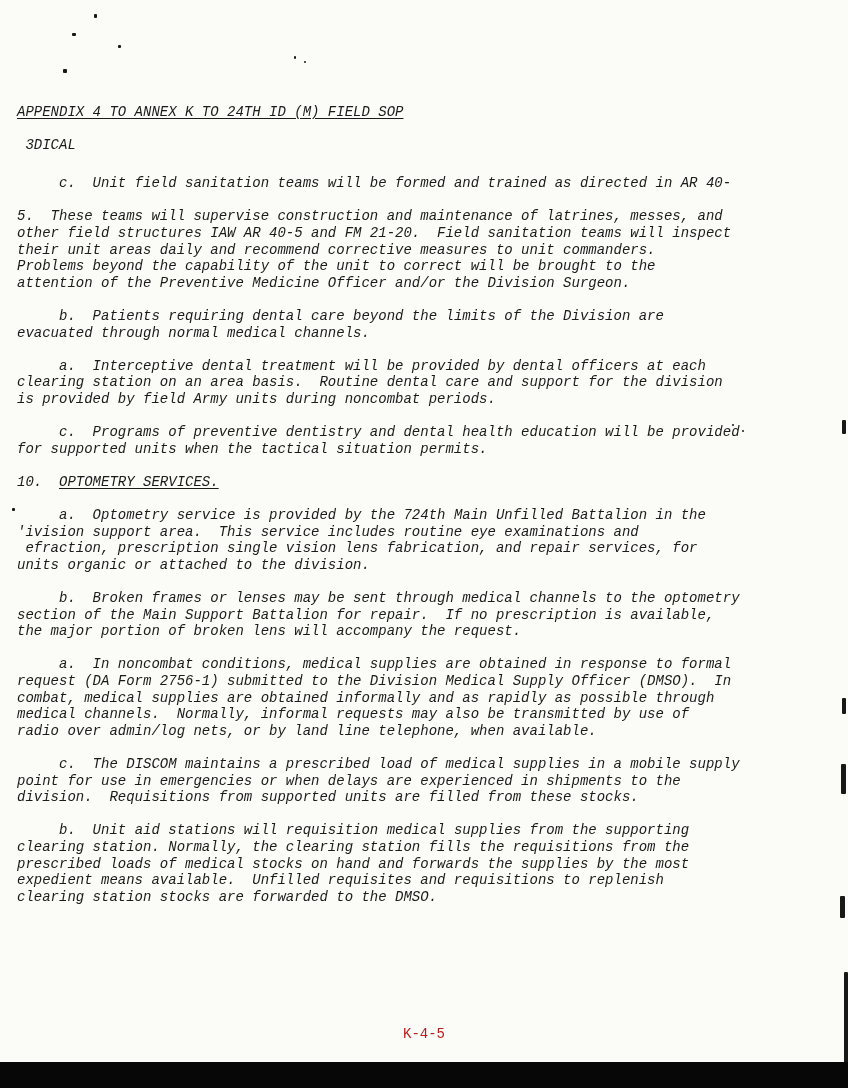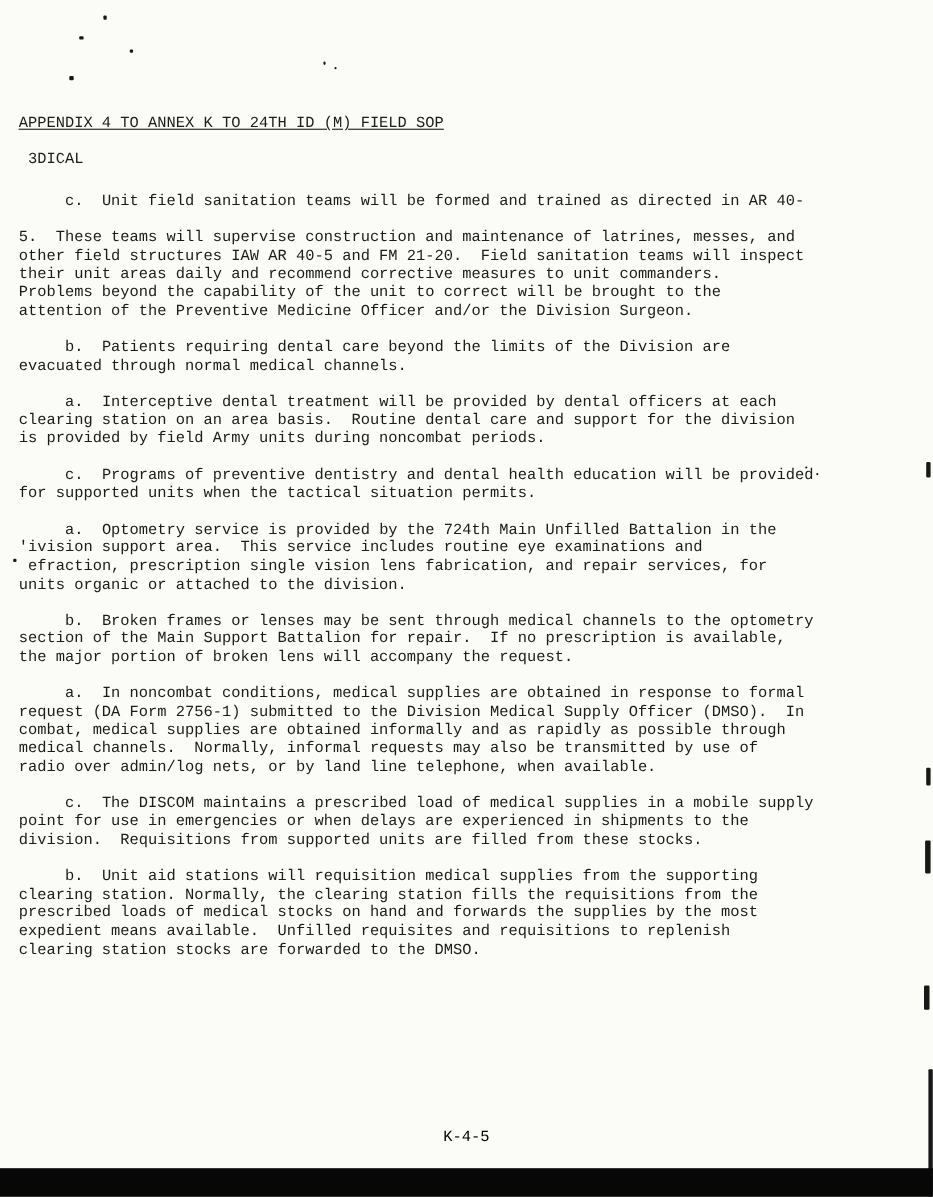--- a/index.html
+++ b/index.html
@@ -12,37 +12,38 @@
     color: #1b1b1b;
     overflow: hidden;
   }
   .page {
     position: absolute;
     left: 17px;
     top: 104px;
     width: 752px;
     font-size: 14px;
     line-height: 16.6px;
+    font-style: italic;
   }
   .hdr-title { margin: 0; white-space: pre-wrap; }
   .hdr-sub   { margin: 16px 0 22px 0; white-space: pre-wrap; }
   .para {
     margin: 0 0 16.6px 0;
     white-space: pre-wrap;
   }
   .u { text-decoration: underline; text-underline-offset: 2px; }
   .footer {
     position: absolute;
     left: 0;
     top: 1026px;
     width: 848px;
     text-align: center;
     font-size: 14px;
     font-family: "Liberation Mono", "DejaVu Sans Mono", monospace;
-    color: #000000;
+    color: #b91c1c;
   }
   .bottom-bar {
     position: absolute;
     left: 0;
     bottom: 0;
     width: 848px;
     height: 26px;
     background: #070707;
   }
   .artifact {
@@ -69,20 +70,21 @@
 
 
   <p class="para">     b.  Patients requiring dental care beyond the limits of the Division are
 evacuated through normal medical channels.</p>
   <p class="para">     a.  Interceptive dental treatment will be provided by dental officers at each
 clearing station on an area basis.  Routine dental care and support for the division
 is provided by field Army units during noncombat periods.</p>
   <p class="para">     c.  Programs of preventive dentistry and dental health education will be provided
 for supported units when the tactical situation permits.</p>
 
+  <p class="para"><span>10.  </span><span class="u">OPTOMETRY SERVICES.</span></p>
 
   <p class="para">     a.  Optometry service is provided by the 724th Main Unfilled Battalion in the
 'ivision support area.  This service includes routine eye examinations and
  efraction, prescription single vision lens fabrication, and repair services, for
 units organic or attached to the division.</p>
   <p class="para">     b.  Broken frames or lenses may be sent through medical channels to the optometry
 section of the Main Support Battalion for repair.  If no prescription is available,
 the major portion of broken lens will accompany the request.</p>
 
 

